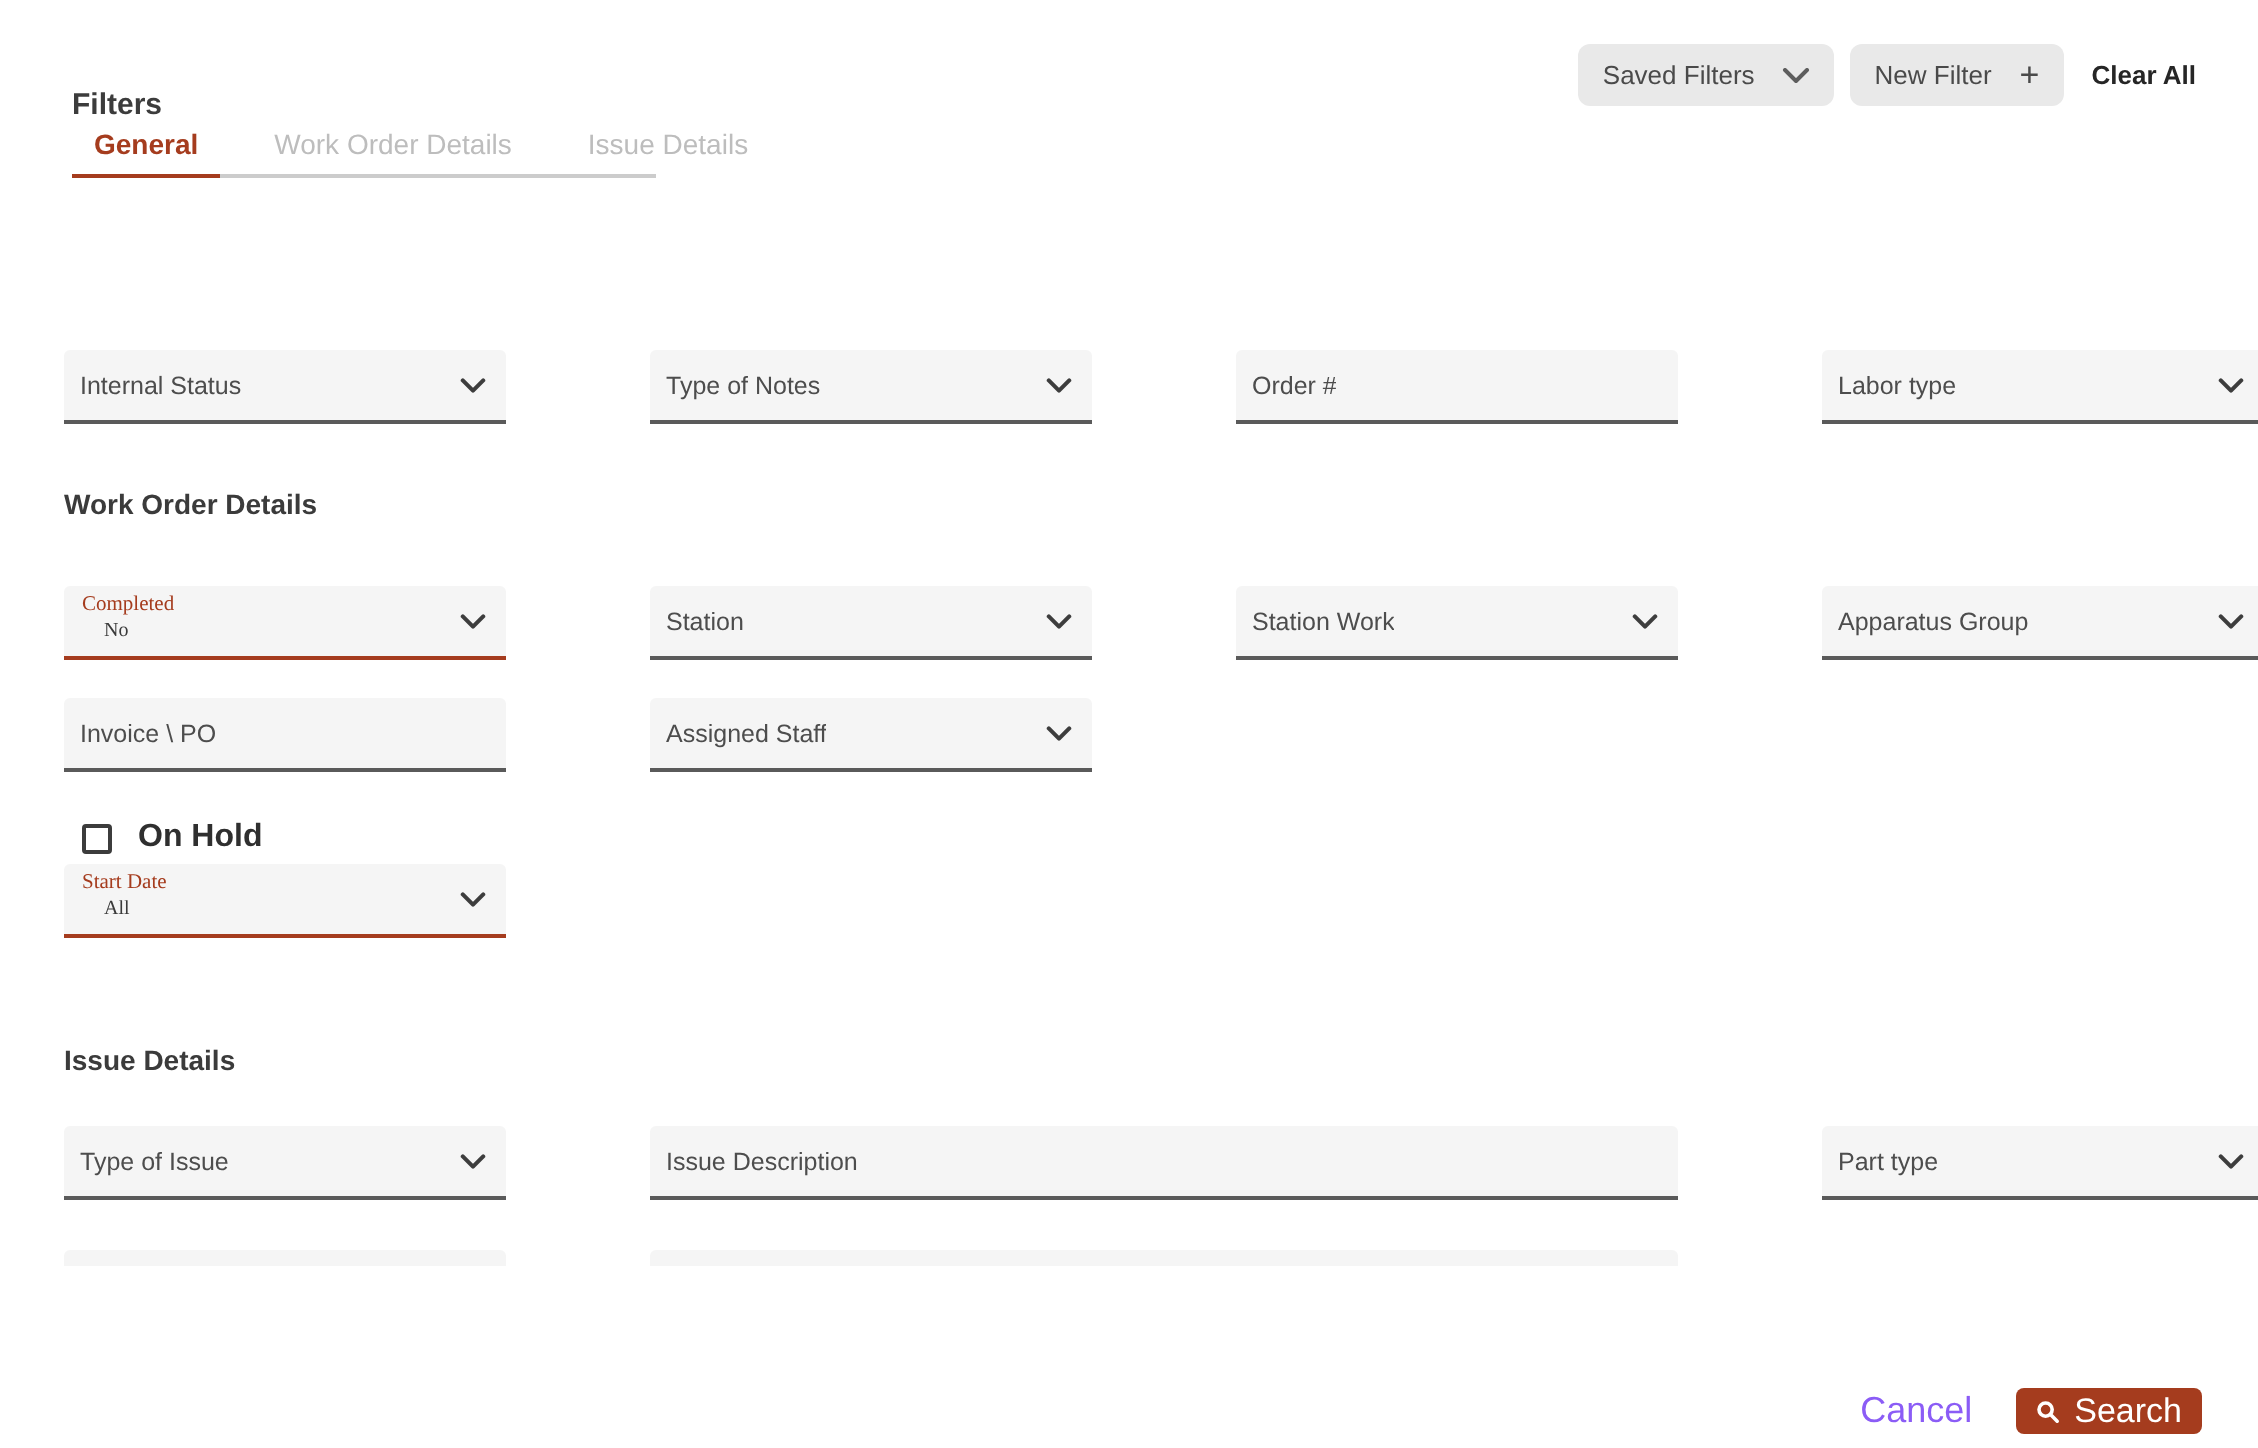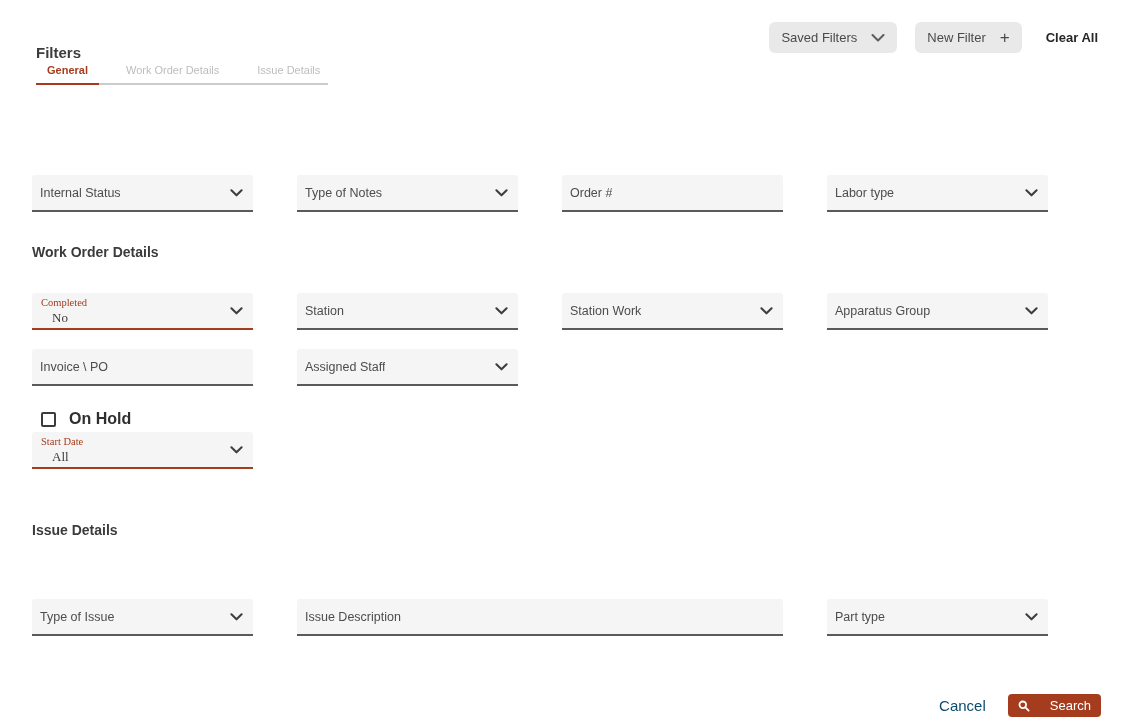--- a/index.html
+++ b/index.html
@@ -7,63 +7,63 @@
     --chip_bg:#e9e9e9; --inactive_tab:#bdbdbd; --text_dark:#3c3c3c;
     --text_muted:#4d4d4d; --tab_line:#cccccc;
   }
   *{margin:0;padding:0;box-sizing:border-box;}
   html,body{width:1129px;height:724px;background:#ffffff;overflow:hidden;
     font-family:"Liberation Sans",sans-serif;}
   .page{position:relative;width:1129px;height:724px;background:#fff;}
 
   .title{position:absolute;left:36px;top:44px;font-size:15px;font-weight:700;color:var(--text_dark);}
 
-  .top-actions{position:absolute;top:22px;right:31px;display:flex;align-items:center;gap:18px;}
+  .top-actions{position:absolute;top:22px;right:31px;display:flex;align-items:center;gap:8px;}
   .chip{display:inline-flex;align-items:center;justify-content:space-between;height:31px;
     background:var(--chip_bg);border:none;border-radius:6px;padding:0 12px;gap:14px;
     font-family:"Liberation Sans",sans-serif;font-size:13px;color:#4a4a4a;cursor:pointer;}
   .chip .glyph{display:inline-flex;align-items:center;color:#5d5d5d;}
   .chip .plus{font-size:17px;line-height:1;color:#4a4a4a;font-weight:400;}
   .clear-all{margin-left:6px;font-size:13px;font-weight:700;color:#262626;cursor:pointer;}
 
   .tabs{position:absolute;left:36px;top:61px;width:292px;display:flex;
     border-bottom:2px solid var(--tab_line);}
-  .tab{padding:3px 11px 7px 11px;margin-right:16px;font-size:11px;color:var(--inactive_tab);
+  .tab{padding:3px 11px 7px 11px;margin-right:16px;font-size:14px;color:var(--inactive_tab);
     cursor:pointer;white-space:nowrap;position:relative;top:0;}
   .tab.active{color:var(--accent);font-weight:700;margin-bottom:-2px;
     border-bottom:2px solid var(--accent);}
 
   .row{position:absolute;left:32px;width:1046px;display:grid;
-    grid-template-columns:repeat(4,221px);column-gap:44px;}
-  .row1{top:175px}.row2{top:293px}.row3{top:349px}.row4{top:432px}.row5{top:599px}.row6{top:625px}
+    grid-template-columns:repeat(4,221px);column-gap:72px;}
+  .row1{top:175px}.row2{top:293px}.row3{top:349px}.row4{top:432px}.row5{top:563px}.row6{top:625px}
   .sec{position:absolute;left:32px;font-size:14px;font-weight:700;color:#3b3b3b;}
   .sec1{top:244px}.sec2{top:522px}
 
   .field{position:relative;height:37px;background:var(--field_bg);
     border-bottom:2px solid var(--field_border);border-radius:3px 3px 0 0;
     display:flex;align-items:center;padding:0 26px 0 8px;cursor:pointer;}
   .field .ph{font-size:12.5px;color:var(--text_muted);white-space:nowrap;overflow:hidden;}
   .field .chev{position:absolute;right:10px;top:50%;transform:translateY(-50%);display:flex;}
   .field.filled{border-bottom-color:var(--accent);display:block;padding:0;font-family:Liberation Serif, serif;}
   .field .mini{position:absolute;left:9px;top:4px;font-size:10.5px;color:var(--accent);}
-  .field .val{position:absolute;left:20px;top:17px;font-size:13px;color:#3a3a3a;}
+  .field .val{position:absolute;left:20px;top:17px;font-size:10px;color:#3a3a3a;}
   .span23{grid-column:2 / span 2;}
   .span34{grid-column:3 / span 2;}
   .col4{grid-column:4;}
   .stub{height:8px;background:var(--field_bg);border-radius:3px 3px 0 0;}
 
   .onhold{position:absolute;left:41px;top:410px;display:flex;align-items:center;gap:13px;cursor:pointer;}
   .checkbox{width:15px;height:15px;border:2px solid #3c3c3c;border-radius:2px;background:#fff;}
   .onhold-label{font-size:16px;font-weight:700;color:#2f2f2f;}
 
   .footer{position:absolute;top:694px;right:28px;display:flex;align-items:center;gap:22px;}
-  .cancel{font-size:15px;color:#0c4a6e;cursor:pointer;}
-  .search-btn{display:inline-flex;align-items:center;gap:20px;height:23px;padding:0 10px;
+  .cancel{font-size:18px;color:#8b5cf6;cursor:pointer;}
+  .search-btn{display:inline-flex;align-items:center;gap:7px;height:23px;padding:0 10px;
     background:var(--accent);border:none;border-radius:4px;color:#fff;
-    font-family:"Liberation Sans",sans-serif;font-size:13px;cursor:pointer;}
+    font-family:"Liberation Sans",sans-serif;font-size:17px;cursor:pointer;}
 </style>
 </head>
 <body>
 
 <div class="page">
 
   <div class="title">Filters</div>
 
   <div class="top-actions">
     <button class="chip">

